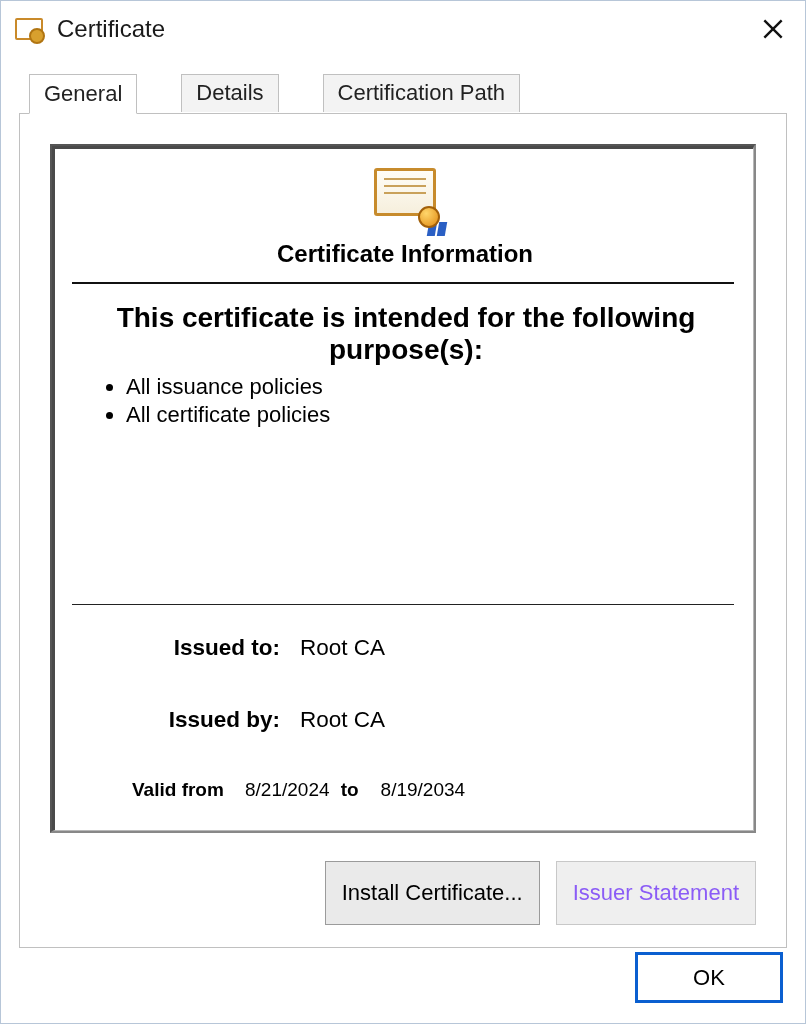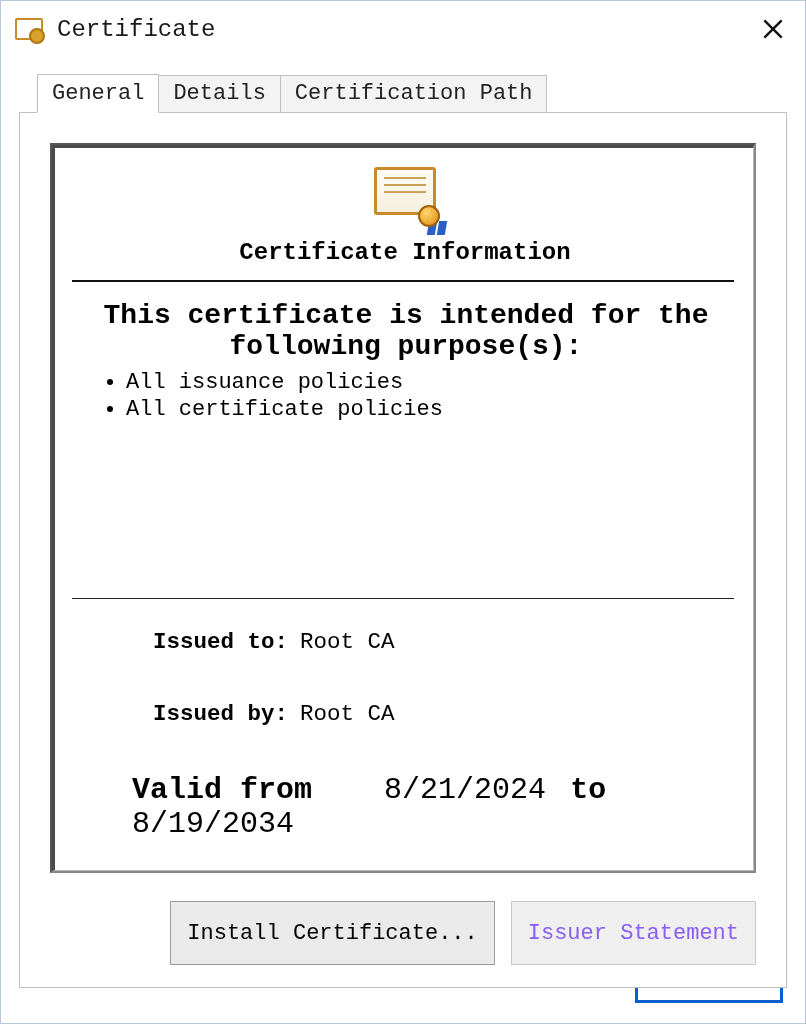--- a/index.html
+++ b/index.html
@@ -10,21 +10,20 @@
     font-size: 21px;
     background: #ffffff;
     color: #000;
     overflow: hidden;
   }
   .window {
     width: 806px; height: 1024px;
     border: 1px solid #b7c6d8;
     background: #fff;
     position: relative;
-    font-family: Liberation Mono, monospace;
   }
   .titlebar {
     height: 56px;
     display: flex;
     align-items: center;
     padding: 0 16px 0 14px;
     background: #fff;
     position: relative;
   }
   .title-icon {
@@ -59,24 +58,25 @@
     position: absolute;
     right: 6px; top: 8px;
   }
   .close-btn svg { width: 26px; height: 26px; }
   .body-area {
     padding: 16px 18px 18px 18px;
   }
 
   .tabstrip {
     display: flex;
-    align-items: center;
+    align-items: flex-start;
     position: relative;
     z-index: 2;
-    margin-left: 18px;
+    margin-left: 10px;
+    gap: 45px;
   }
   .tab {
     padding: 5px 14px 6px 14px;
     border: 1px solid #c0c0c0;
     border-bottom: none;
     background: #f3f3f3;
     font-size: 22px;
     color: #222;
     cursor: pointer;
     margin-right: -1px;
@@ -190,28 +190,28 @@
   .info-row {
     display: flex;
     margin-left: 58px;
     margin-bottom: 46px;
     font-size: 22.5px;
   }
   .info-label {
     font-weight: 700;
     width: 170px;
     text-align: right;
-    padding-right: 12px;
+    padding-right: 20px;
   }
   .info-label.narrow { width: 170px; }
   .info-value { }
 
   .valid-row {
     margin-left: 60px;
-    font-size: 30px;
+    font-size: 19px;
     margin-top: 12px;
   }
   .valid-row .b { font-weight: 700; }
   .valid-row .sep { font-weight: 700; padding: 0 6px; }
 
   .button-row {
     display: flex;
     justify-content: flex-end;
     gap: 16px;
     margin-top: 28px;

